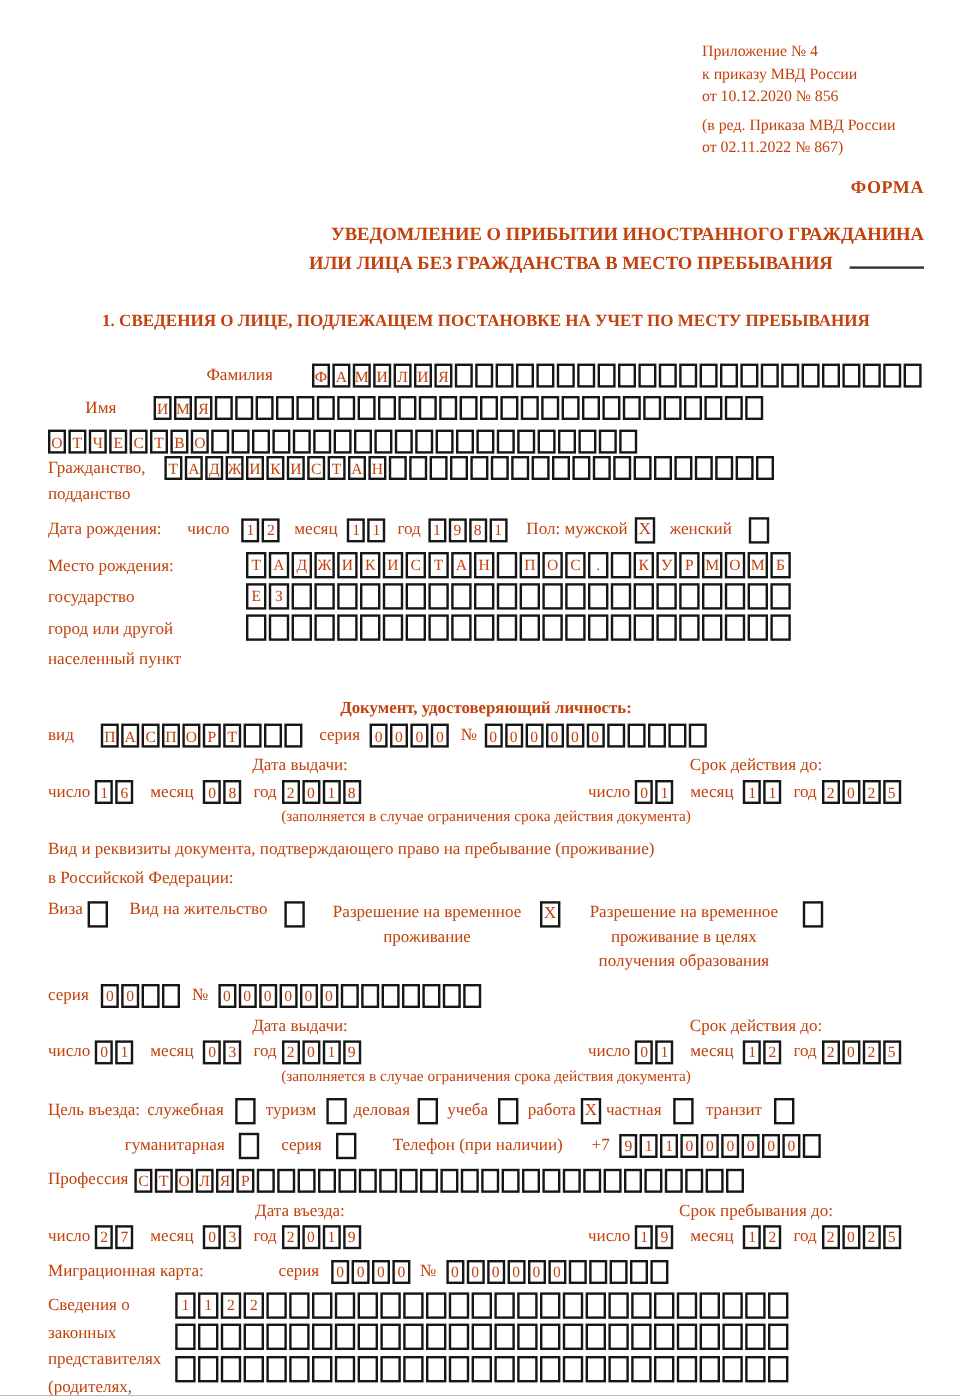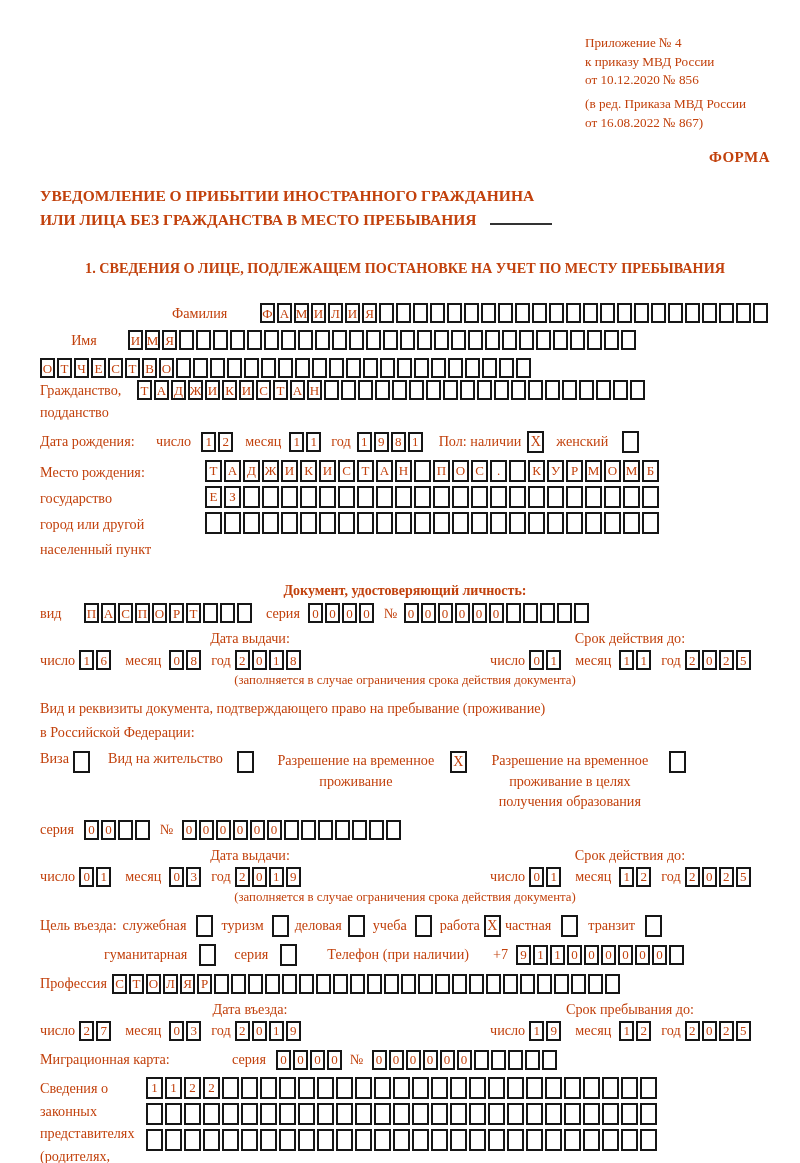--- a/index.html
+++ b/index.html
@@ -6,21 +6,21 @@
   html,body { background:#888; }
   .page {
     width:800px; height:1163px; background:#ffffff; margin:0 auto;
     font-family:Liberation Serif, serif; color:#c2410c;
     padding:34px 30px 0 40px; overflow:hidden; position:relative;
   }
   
   .annex-block { margin-left:auto; width:185px; font-size:13.2px; line-height:1.42; }
   .annex-block .rev { margin-top:5px; }
   .forma { text-align:right; font-weight:bold; font-size:15px; margin-top:16px; letter-spacing:.5px; }
-  .title { text-align:left; font-weight:bold; font-size:15.5px; line-height:1.6; margin-top:18px; }
+  .title { text-align:right; font-weight:bold; font-size:15.5px; line-height:1.6; margin-top:18px; }
   .title-underline { display:inline-block; width:62px; border-bottom:2.5px solid #333; margin-left:14px; vertical-align:baseline; }
   .sec-heading { text-align:center; font-weight:bold; font-size:14.2px; margin-top:27px; }
 
   
   .row { display:flex; align-items:center; margin-top:5px; white-space:nowrap; font-size:14.2px; }
   .row-top { align-items:flex-start; }
   .flabel { flex:none; }
   .lab2 { line-height:1.5; }
   .cells { display:inline-flex; flex:none; }
   .cell {
@@ -71,21 +71,21 @@
 </head>
 <body>
 
 <div class="page">
 
   <div class="annex-block">
     <div>Приложение № 4</div>
     <div>к приказу МВД России</div>
     <div>от 10.12.2020 № 856</div>
     <div class="rev">(в ред. Приказа МВД России</div>
-    <div>от 16.08.2022 № 867)</div>
+    <div>от 02.11.2022 № 867)</div>
   </div>
 
   <div class="forma">ФОРМА</div>
 
   <div class="title">
     <div>УВЕДОМЛЕНИЕ О ПРИБЫТИИ ИНОСТРАННОГО ГРАЖДАНИНА</div>
     <div><span>ИЛИ ЛИЦА БЕЗ ГРАЖДАНСТВА В МЕСТО ПРЕБЫВАНИЯ</span><span class="title-underline"></span></div>
   </div>
 
   <div class="sec-heading">1. СВЕДЕНИЯ О ЛИЦЕ, ПОДЛЕЖАЩЕМ ПОСТАНОВКЕ НА УЧЕТ ПО МЕСТУ ПРЕБЫВАНИЯ</div>
@@ -247,21 +247,21 @@
         <span class="cell">1</span>
         <span class="cell">1</span>
       </span>
     <span class="gap8">год</span>
     <span class="cells gap6">
         <span class="cell">1</span>
         <span class="cell">9</span>
         <span class="cell">8</span>
         <span class="cell">1</span>
       </span>
-    <span class="gap14">Пол: наличии</span>
+    <span class="gap14">Пол: мужской</span>
     <span class="cbox gap6">X</span>
     <span class="gap12">женский</span>
     <span class="cbox gap14"></span>
   </div>
 
   <div class="row row-top stackrows" style="margin-top:7px;">
     <span class="flabel w-bpl">
       <span>Место рождения:</span><br>
       <span>государство</span><br>
       <span>город или другой</span><br>

